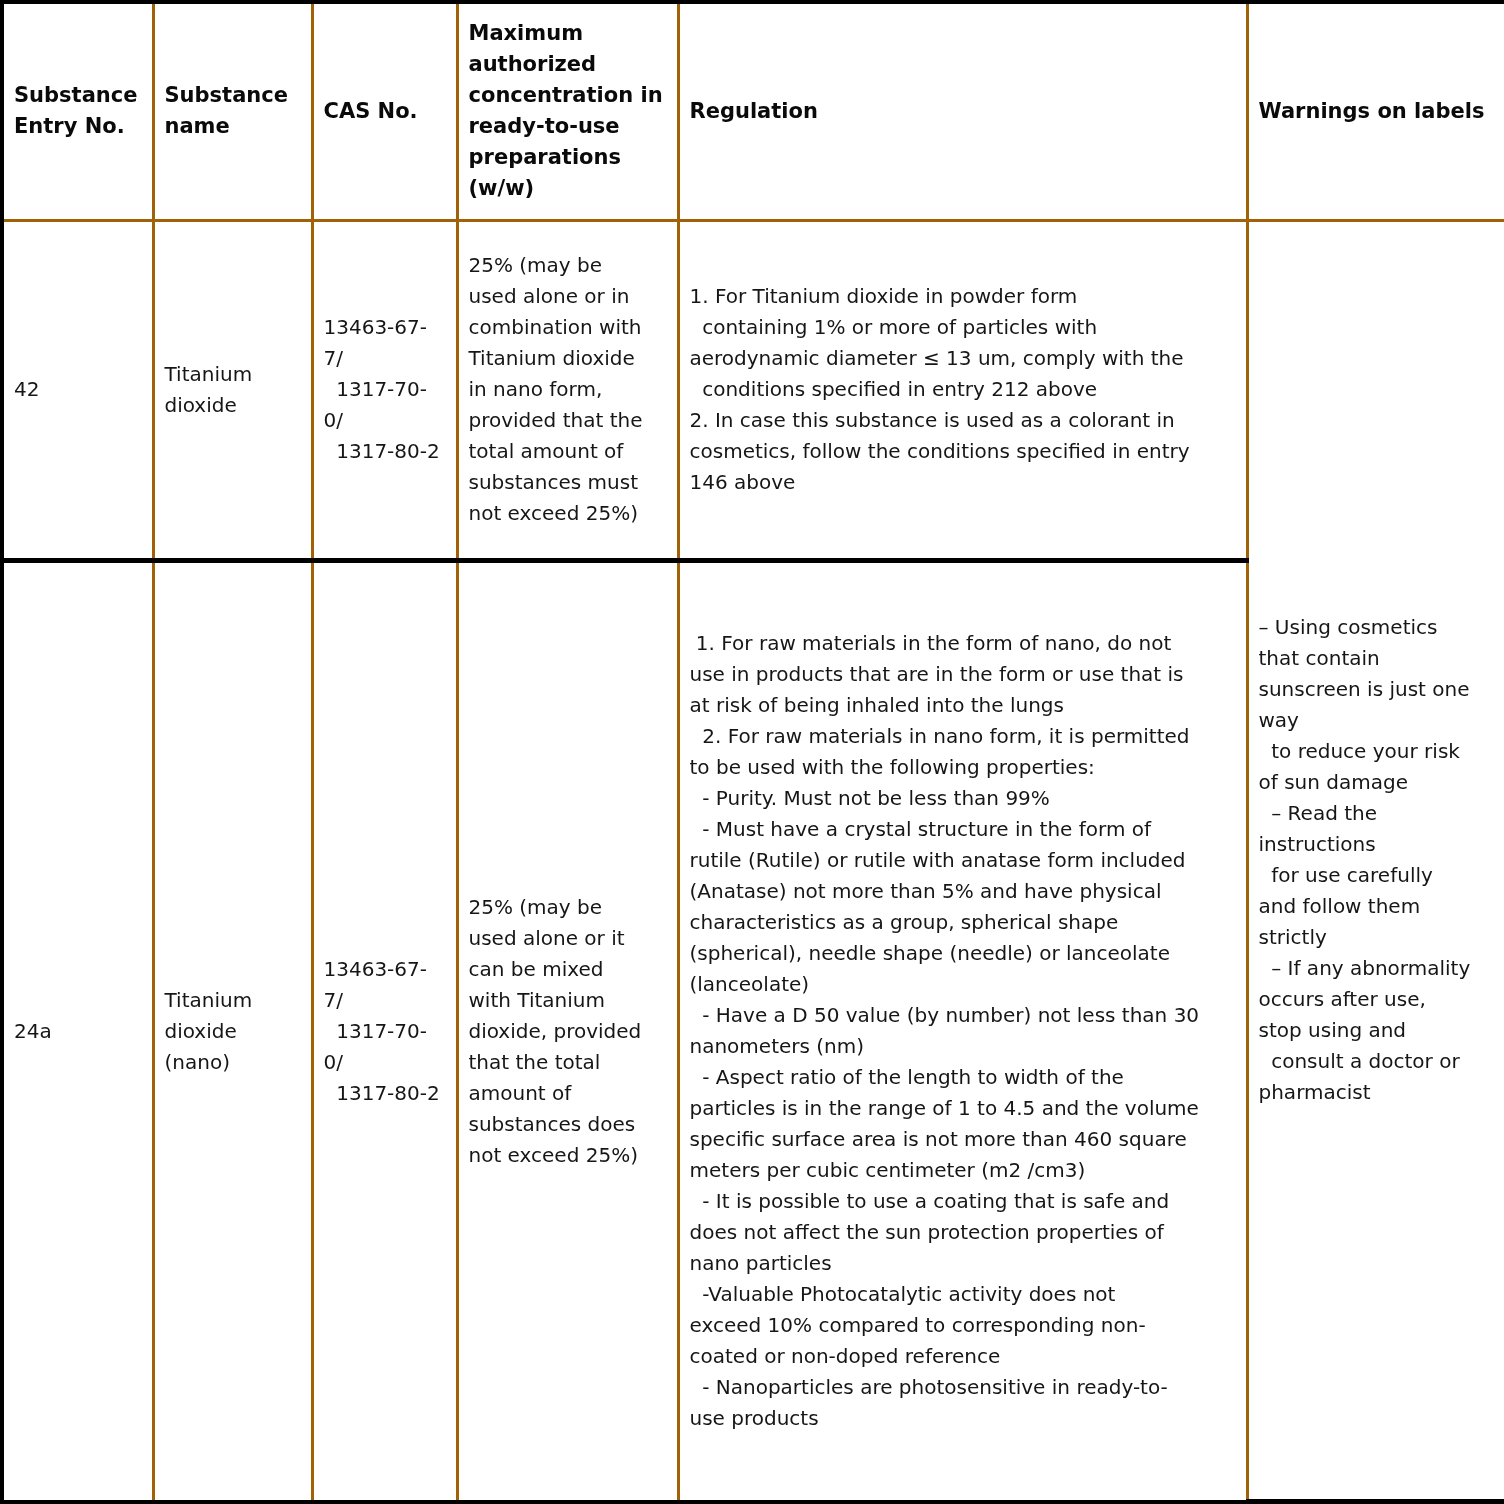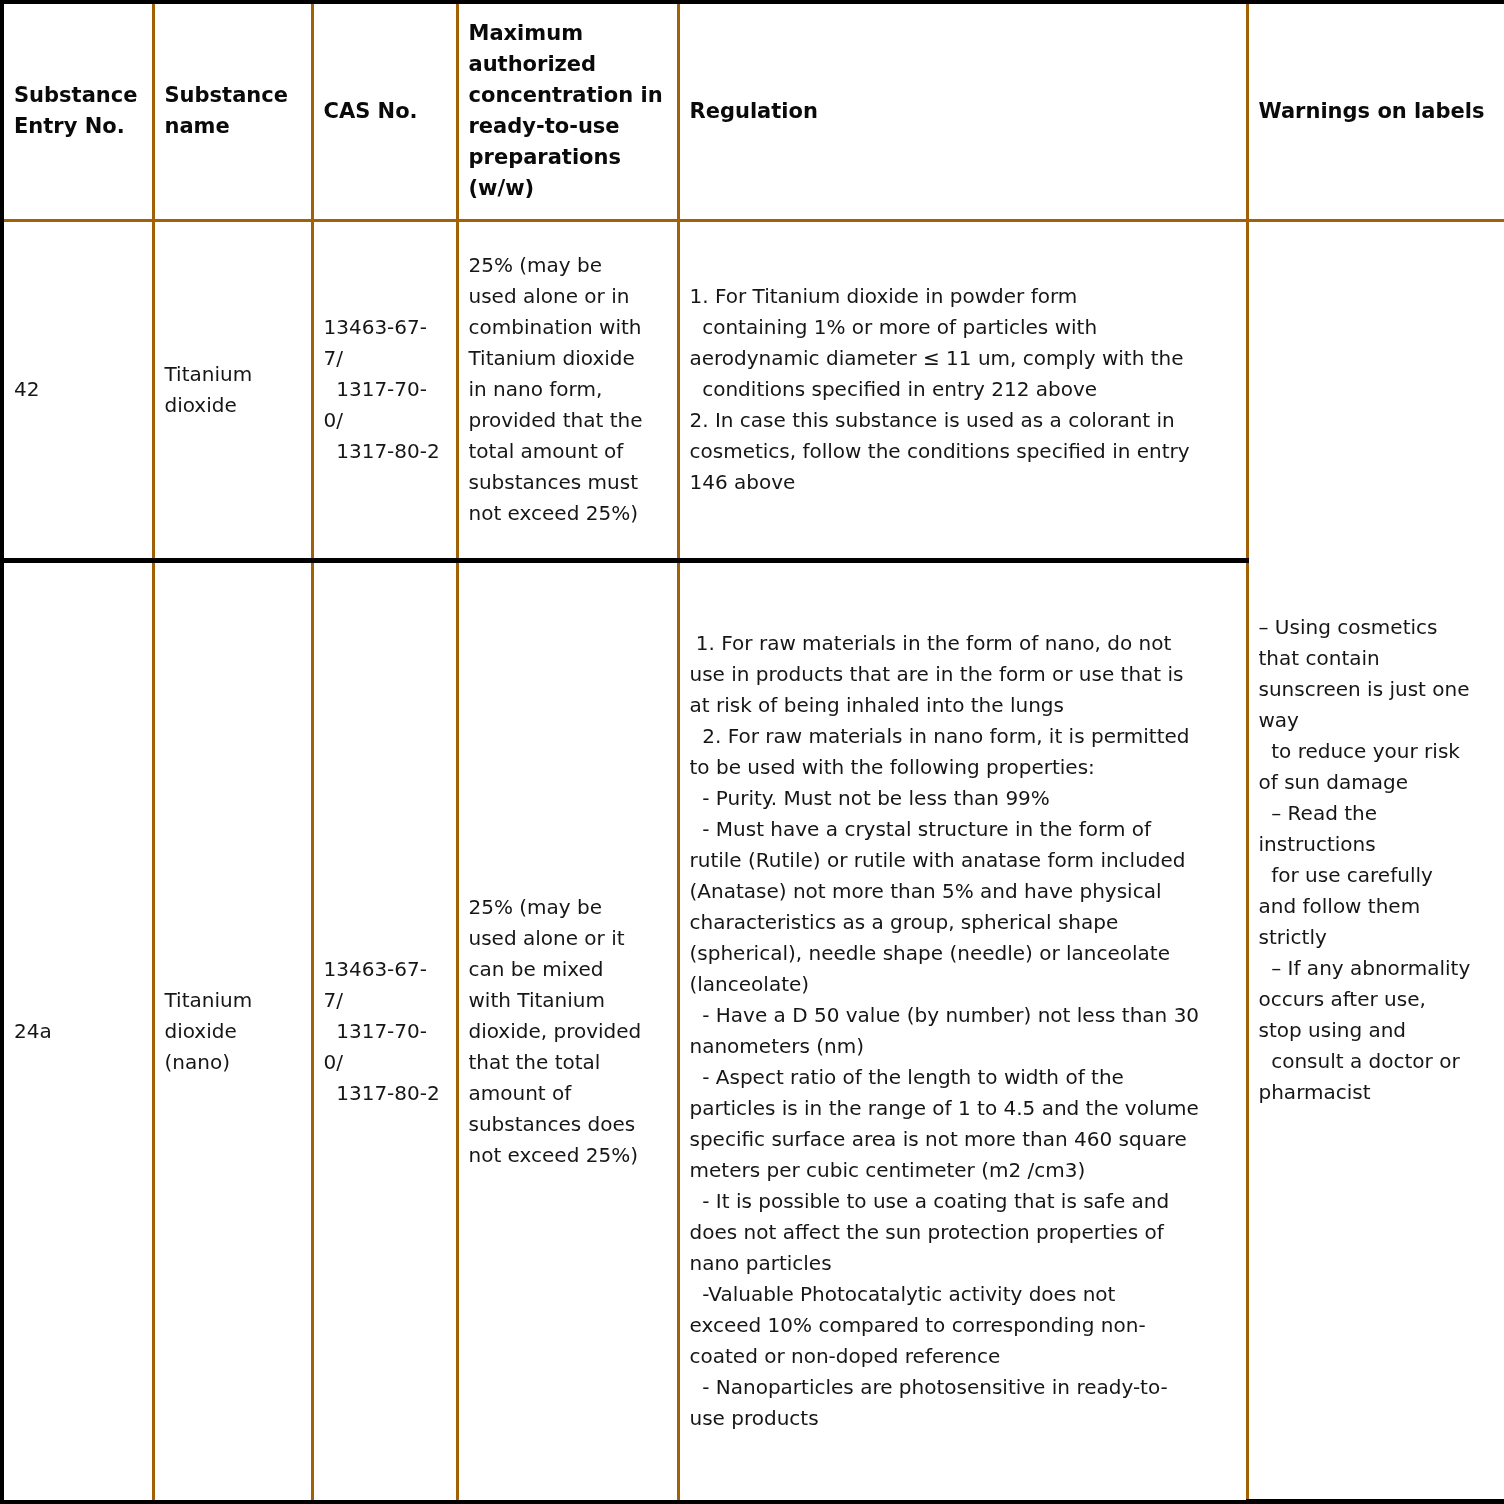--- a/index.html
+++ b/index.html
@@ -97,21 +97,21 @@
 used alone or in
 combination with
 Titanium dioxide
 in nano form,
 provided that the
 total amount of
 substances must
 not exceed 25%)</td>
         <td>1. For Titanium dioxide in powder form
   containing 1% or more of particles with
-aerodynamic diameter ≤ 11 um, comply with the
+aerodynamic diameter ≤ 13 um, comply with the
   conditions specified in entry 212 above
 2. In case this substance is used as a colorant in
 cosmetics, follow the conditions specified in entry
 146 above</td>
         <td class="warnings-cell" rowspan="2">– Using cosmetics
 that contain
 sunscreen is just one
 way
   to reduce your risk
 of sun damage

